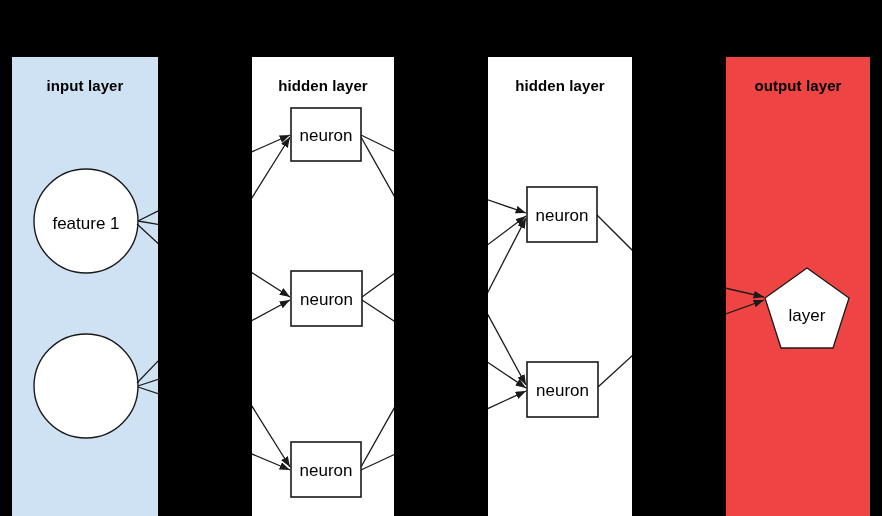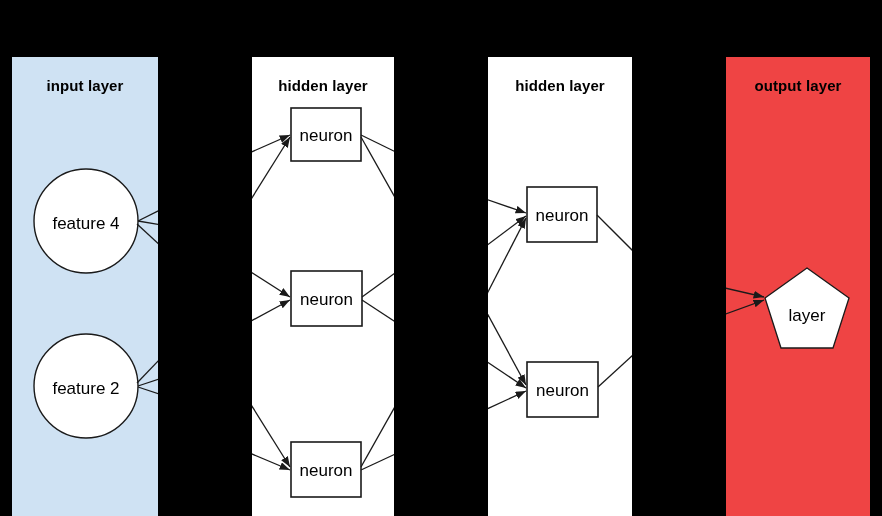--- a/index.html
+++ b/index.html
@@ -61,22 +61,21 @@
         <path d="M126,164 L150,152"></path>
         <path d="M126,164 L150,168"></path>
         <path d="M125,167 L150,190"></path>
       </g>
       <g stroke="#1a1a1a" stroke-width="1.3" fill="none">
         <path d="M125,326 L150,300"></path>
         <path d="M126,329 L150,321"></path>
         <path d="M126,330 L150,338"></path>
       </g>
     </svg>
-    <div class="node-label" style="left:0px; top:157px; width:148px;">feature 4</div>
-    <div class="node-label" style="left:0px; top:322px; width:148px;">feature 2</div>
+    <div class="node-label" style="left:0px; top:157px; width:148px;">feature 1</div>
   </div>
 
   <div class="panel" style="left:252px; top:9px; width:142px; height:488px; background:#ffffff;">
     <div class="panel-title" style="top:20px;">hidden layer</div>
     <svg class="panel-svg" width="142" height="488">
       <defs>
         <marker id="ah1" markerWidth="9" markerHeight="9" refX="8" refY="3" orient="auto" markerUnits="strokeWidth">
           <path d="M0,0 L8,3 L0,6 z" fill="#1a1a1a"></path>
         </marker>
       </defs>

